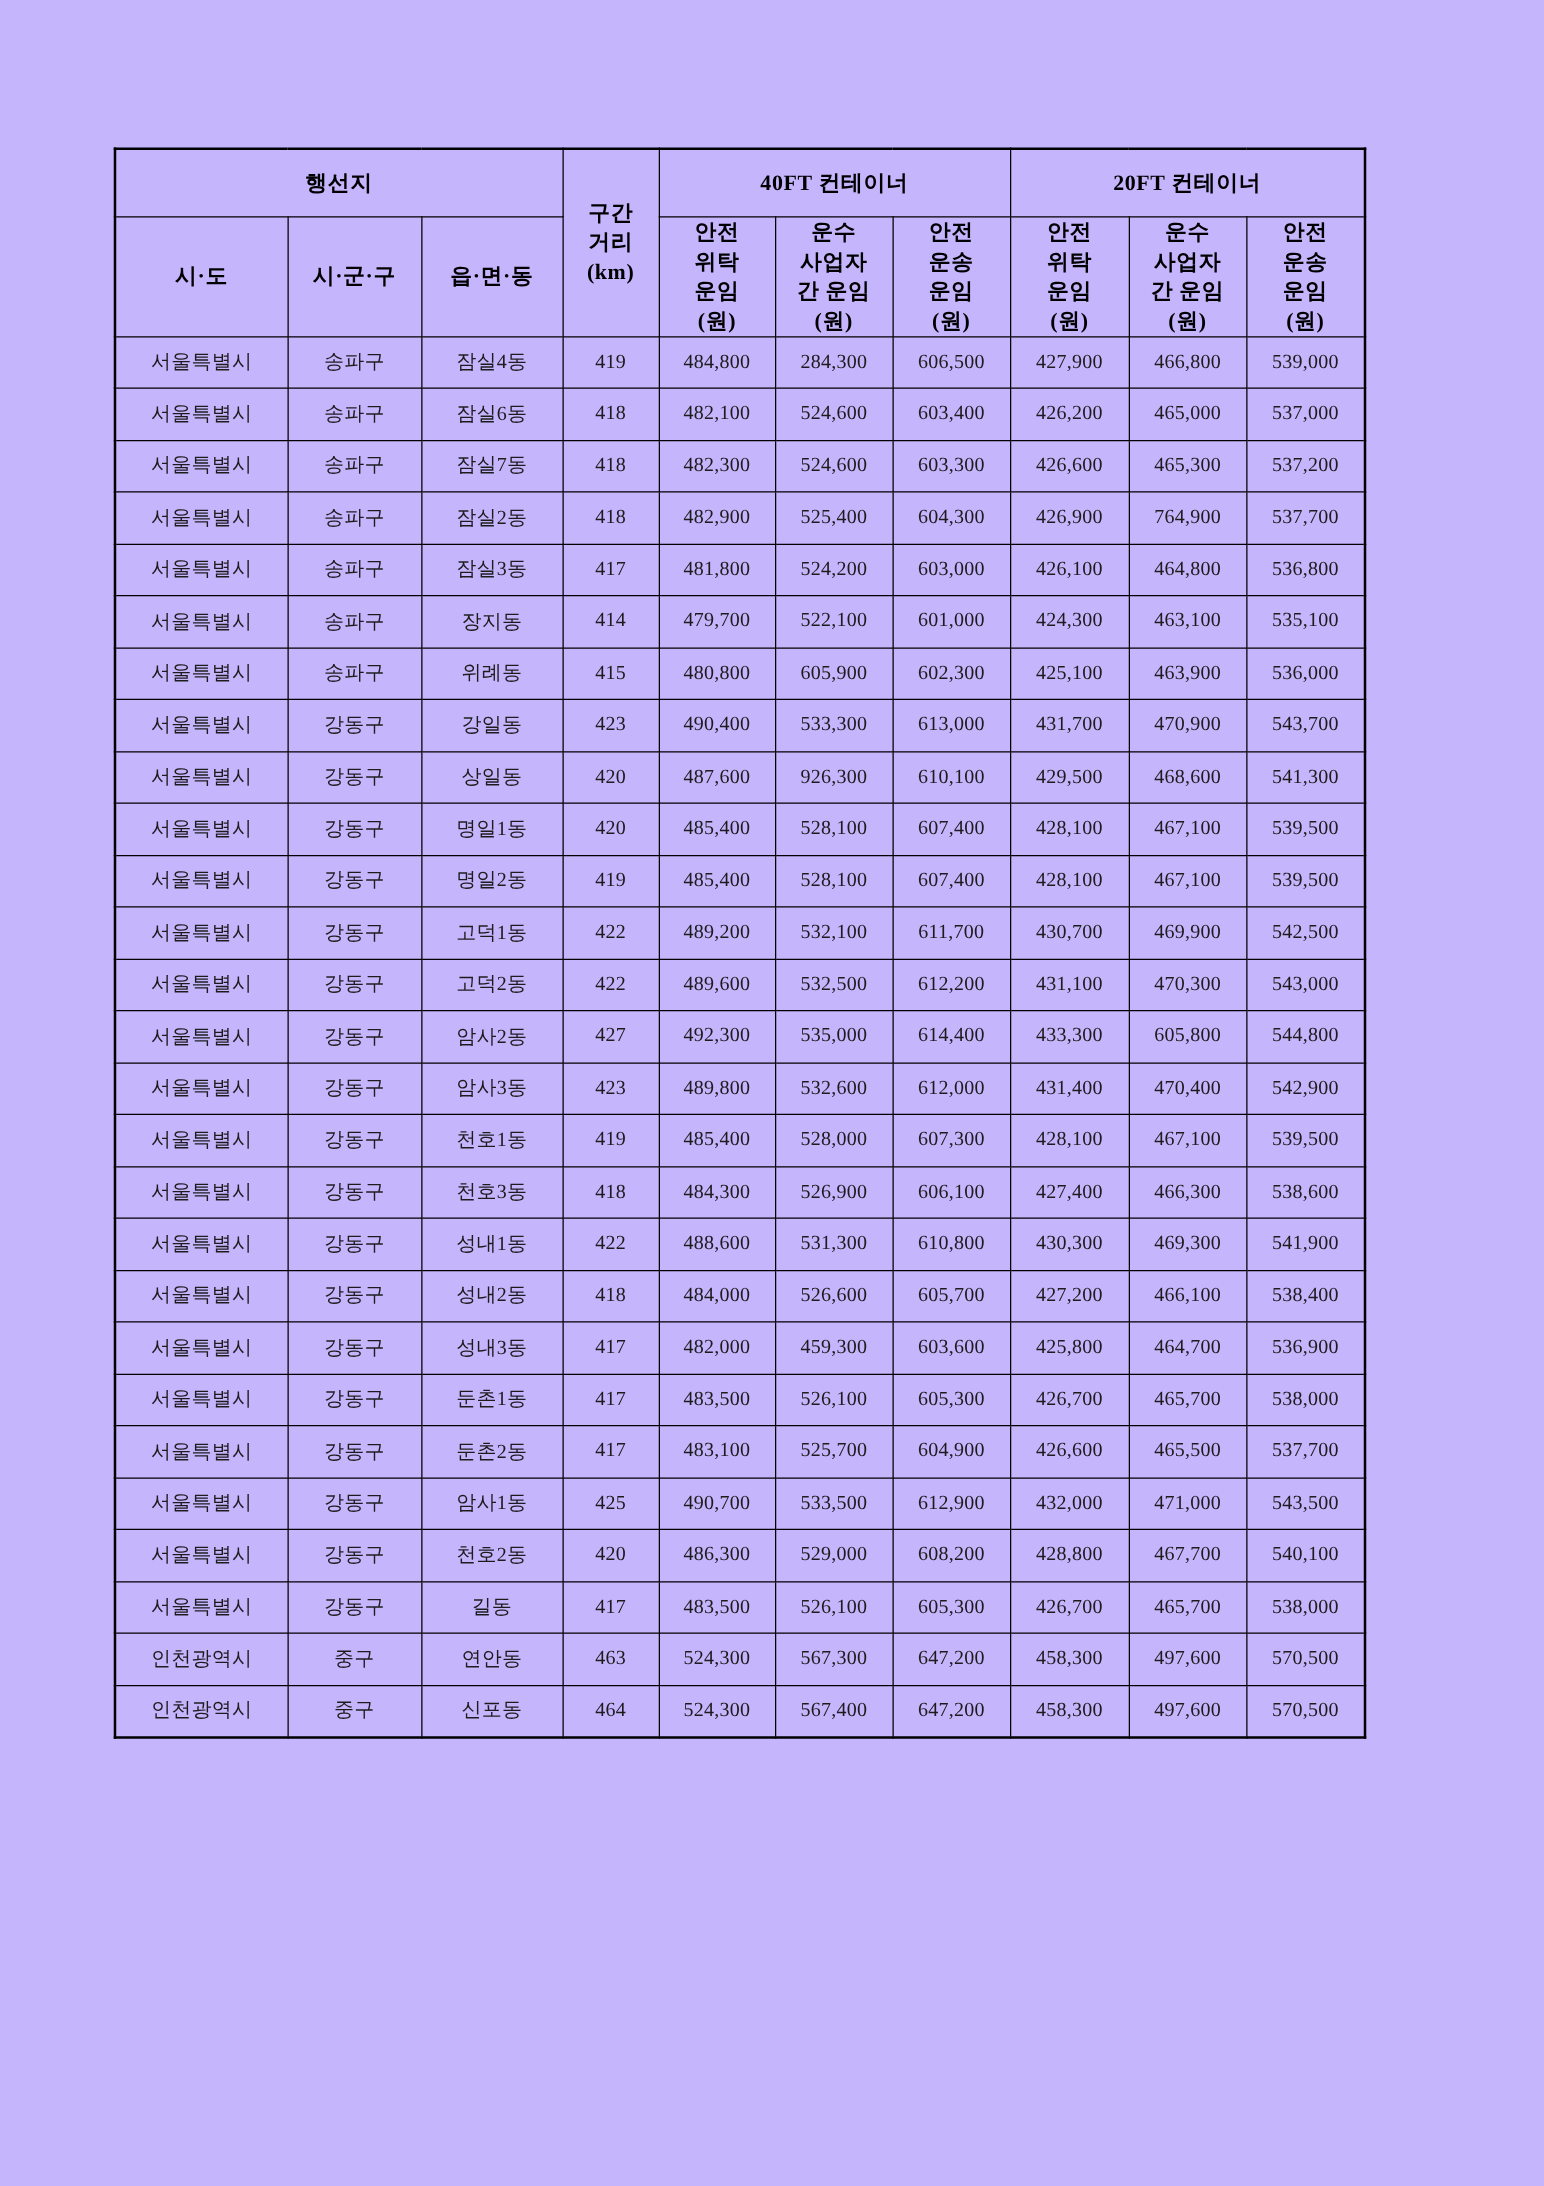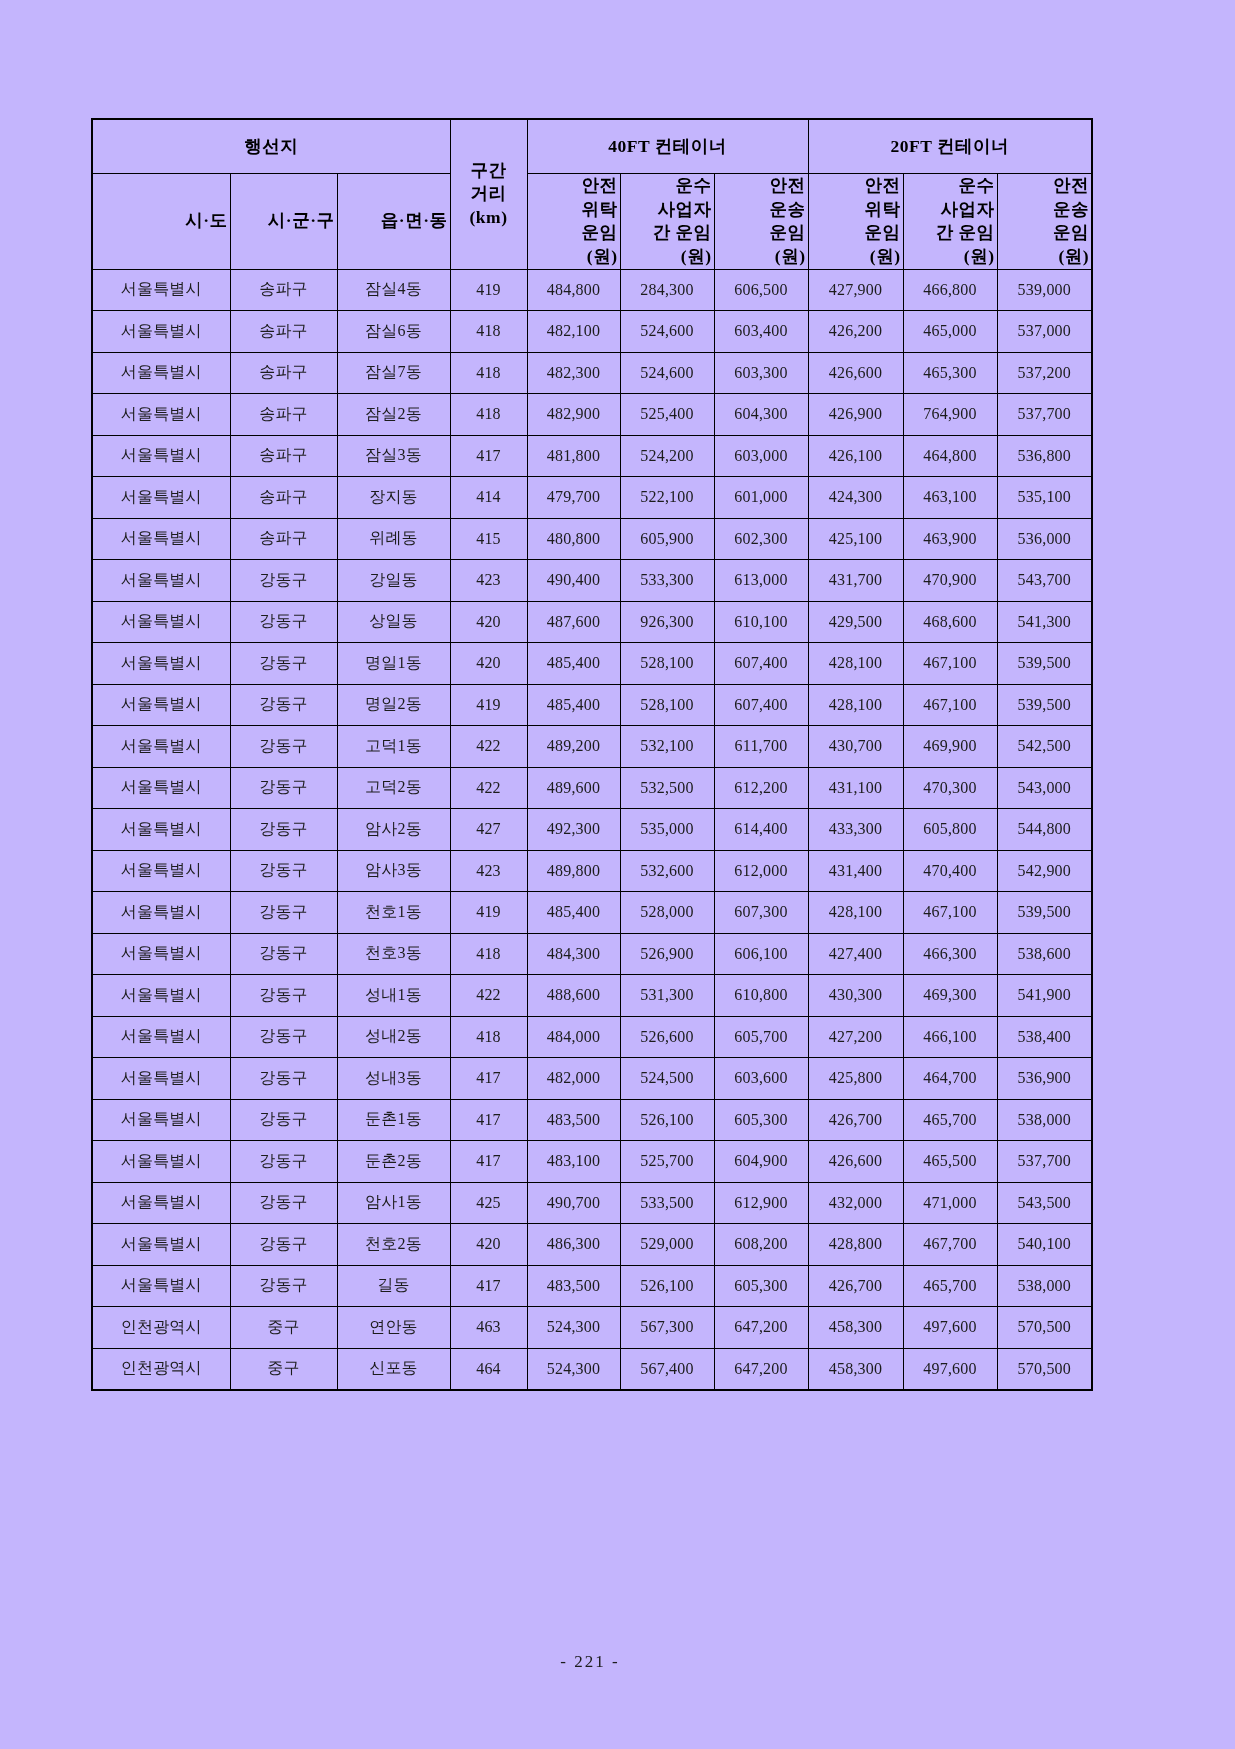--- a/index.html
+++ b/index.html
@@ -38,21 +38,20 @@
     font-size: 17.5px;
     line-height: 1.35;
     white-space: pre-line;
     letter-spacing: 0.5px;
   }
   .fare-table thead tr.group-row th {
     height: 53px;
   }
   .fare-table thead tr.label-row th {
     height: 92px;
-    text-align: right;
   }
   .fare-table tbody td {
     height: 40.5px;
     font-size: 16px;
     font-weight: normal;
     color: #1c1c1c;
     letter-spacing: 0.2px;
   }
   .page-footer {
     position: absolute;
@@ -350,21 +349,21 @@
           <td>427,200</td>
           <td>466,100</td>
           <td>538,400</td>
         </tr>
         <tr>
           <td>서울특별시</td>
           <td>강동구</td>
           <td>성내3동</td>
           <td>417</td>
           <td>482,000</td>
-          <td>524,500</td>
+          <td>459,300</td>
           <td>603,600</td>
           <td>425,800</td>
           <td>464,700</td>
           <td>536,900</td>
         </tr>
         <tr>
           <td>서울특별시</td>
           <td>강동구</td>
           <td>둔촌1동</td>
           <td>417</td>
@@ -443,15 +442,14 @@
           <td>524,300</td>
           <td>567,400</td>
           <td>647,200</td>
           <td>458,300</td>
           <td>497,600</td>
           <td>570,500</td>
         </tr>
       </tbody>
   </table>
 
-  <div class="page-footer">- 221 -</div>
 
 </div>
 
 </body></html>

